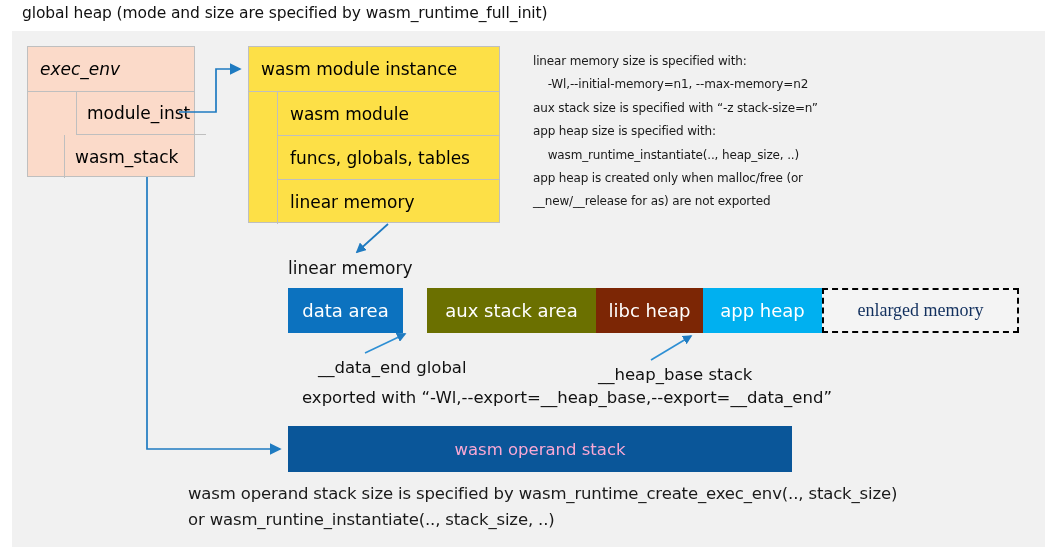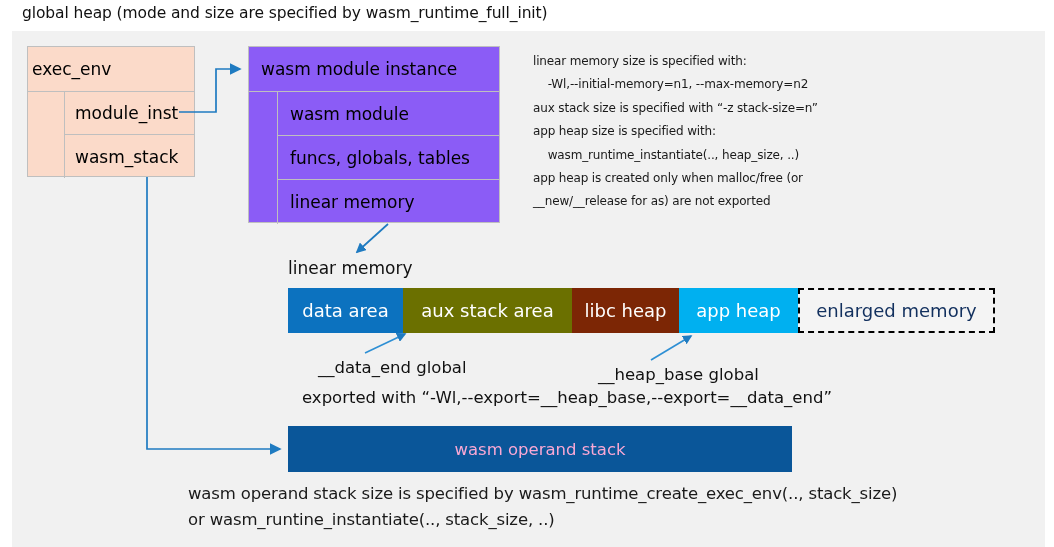--- a/index.html
+++ b/index.html
@@ -46,31 +46,32 @@
     box-sizing: border-box;
     display: flex;
     align-items: center;
     font-size: 17px;
     color: #000000;
   }
   .exec-box { left: 27px; top: 46px; width: 168px; height: 131px; background: #fbdac9; }
   .exec-header {
     position: absolute; left: 0; top: 0; width: 166px; height: 45px;
     border-bottom: 1px solid #bfbfbf;
-    padding-left: 4px;
+    padding-left: 12px;
+    font-style: italic;
   }
   .exec-sub {
     position: absolute; left: 36px; width: 130px; height: 43px;
     border-left: 1px solid #bfbfbf;
     padding-left: 10px;
   }
-  .exec-sub-1 { top: 45px; border-bottom: 1px solid #bfbfbf; }
+  .exec-sub-1 { top: 45px; border-bottom: 1px solid #bfbfbf; margin-left: 12px; }
   .exec-sub-2 { top: 88px; }
 
-  .inst-box { left: 248px; top: 46px; width: 252px; height: 177px; background: #8b5cf6; }
+  .inst-box { left: 248px; top: 46px; width: 252px; height: 177px; background: #fde047; }
   .inst-header {
     position: absolute; left: 0; top: 0; width: 250px; height: 45px;
     border-bottom: 1px solid #bfbfbf;
     padding-left: 12px;
   }
   .inst-sub {
     position: absolute; left: 28px; width: 222px; height: 44px;
     border-left: 1px solid #bfbfbf;
     padding-left: 12px;
   }
@@ -185,28 +186,28 @@
 aux stack size is specified with “-z stack-size=n”
 app heap size is specified with:
     wasm_runtime_instantiate(.., heap_size, ..)
 app heap is created only when malloc/free (or
 __new/__release for as) are not exported</div>
 
   <div class="lm-caption">linear memory</div>
 
   <div class="mem-bar">
     <div class="seg" style="width:115px;background:#0c72bf;">data area</div>
-    <div class="seg" style="width:169px;background:#6b7000;">aux stack area</div>
+    <div class="seg" style="width:169px;background:#6b7000;margin-left:24px;">aux stack area</div>
     <div class="seg" style="width:107px;background:#7c2605;">libc heap</div>
     <div class="seg" style="width:119px;background:#00b0f0;">app heap</div>
-    <div class="seg seg-enlarged" style="width:197px;">enlarged memory</div>
+    <div class="seg seg-enlarged" style="width:197px;font-family:Liberation Serif, serif;">enlarged memory</div>
   </div>
 
   <div class="anno anno-data-end">__data_end global</div>
-  <div class="anno anno-heap-base">__heap_base global</div>
+  <div class="anno anno-heap-base">__heap_base stack</div>
   <div class="anno anno-export">exported with “-Wl,--export=__heap_base,--export=__data_end”</div>
 
   <div class="stack-bar">wasm operand stack</div>
 
   <div class="footer-notes">wasm operand stack size is specified by wasm_runtime_create_exec_env(.., stack_size)
 or wasm_runtine_instantiate(.., stack_size, ..)</div>
 
   <svg id="wires" viewBox="0 0 1054 547" xmlns="http://www.w3.org/2000/svg">
     <defs>
       <marker id="ah" markerWidth="7" markerHeight="7" refX="6" refY="3.5" orient="auto" markerUnits="strokeWidth">

